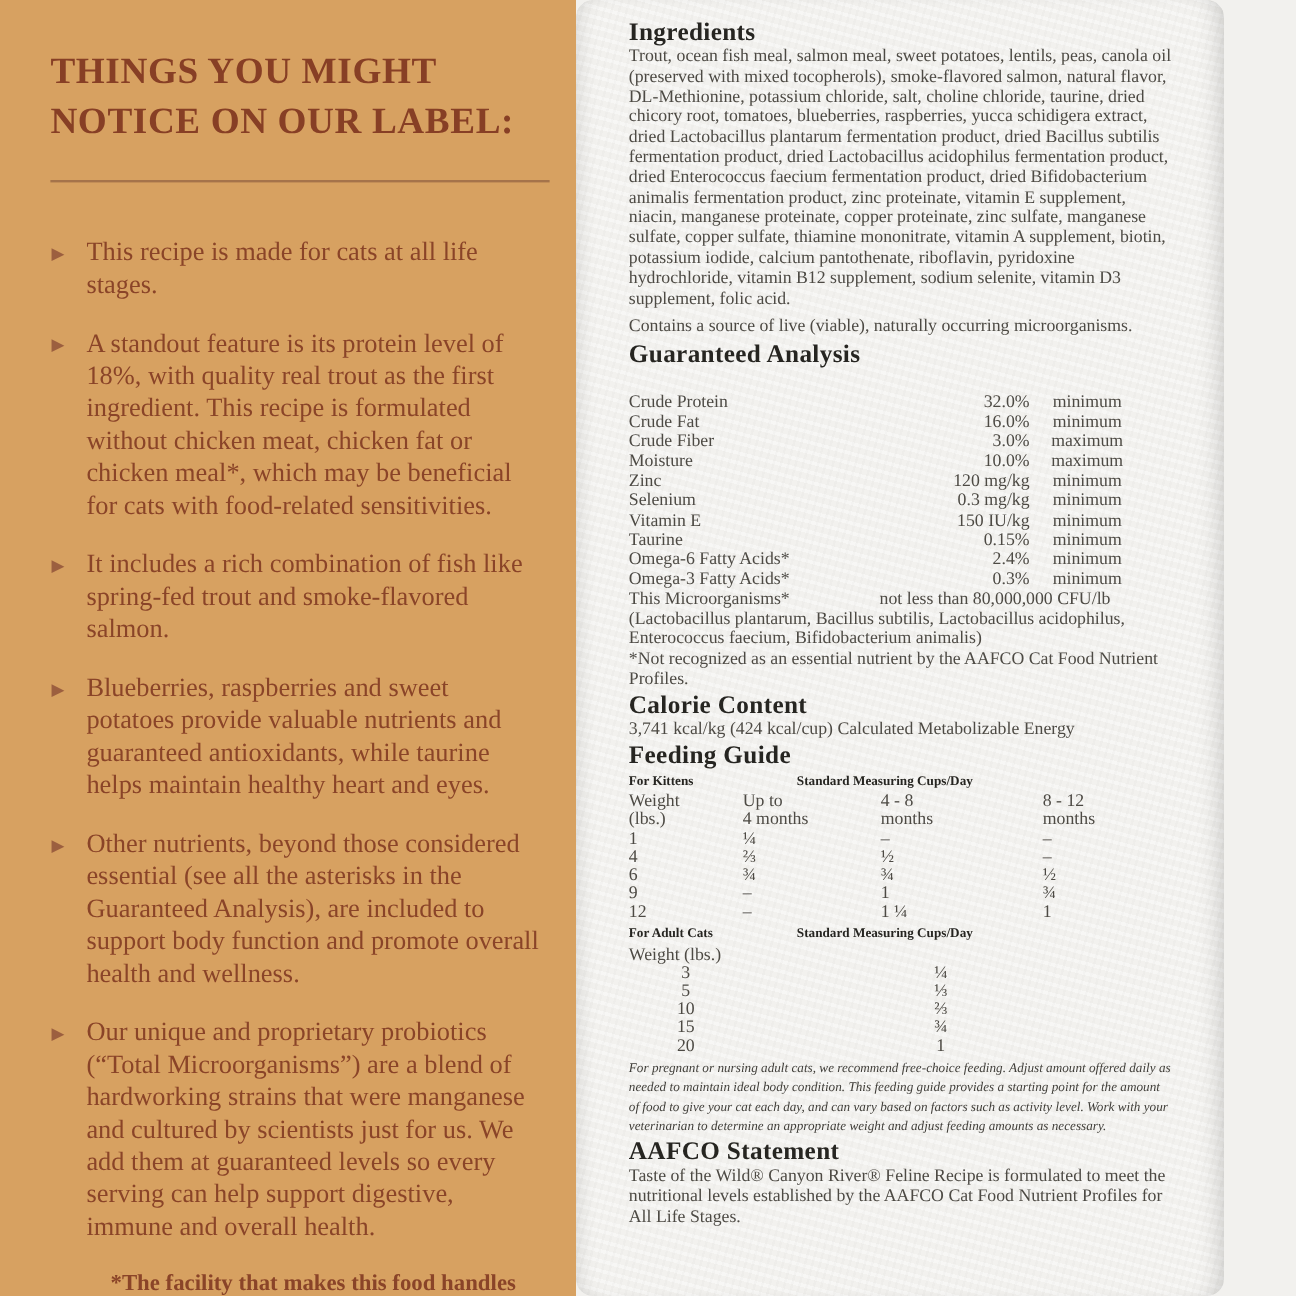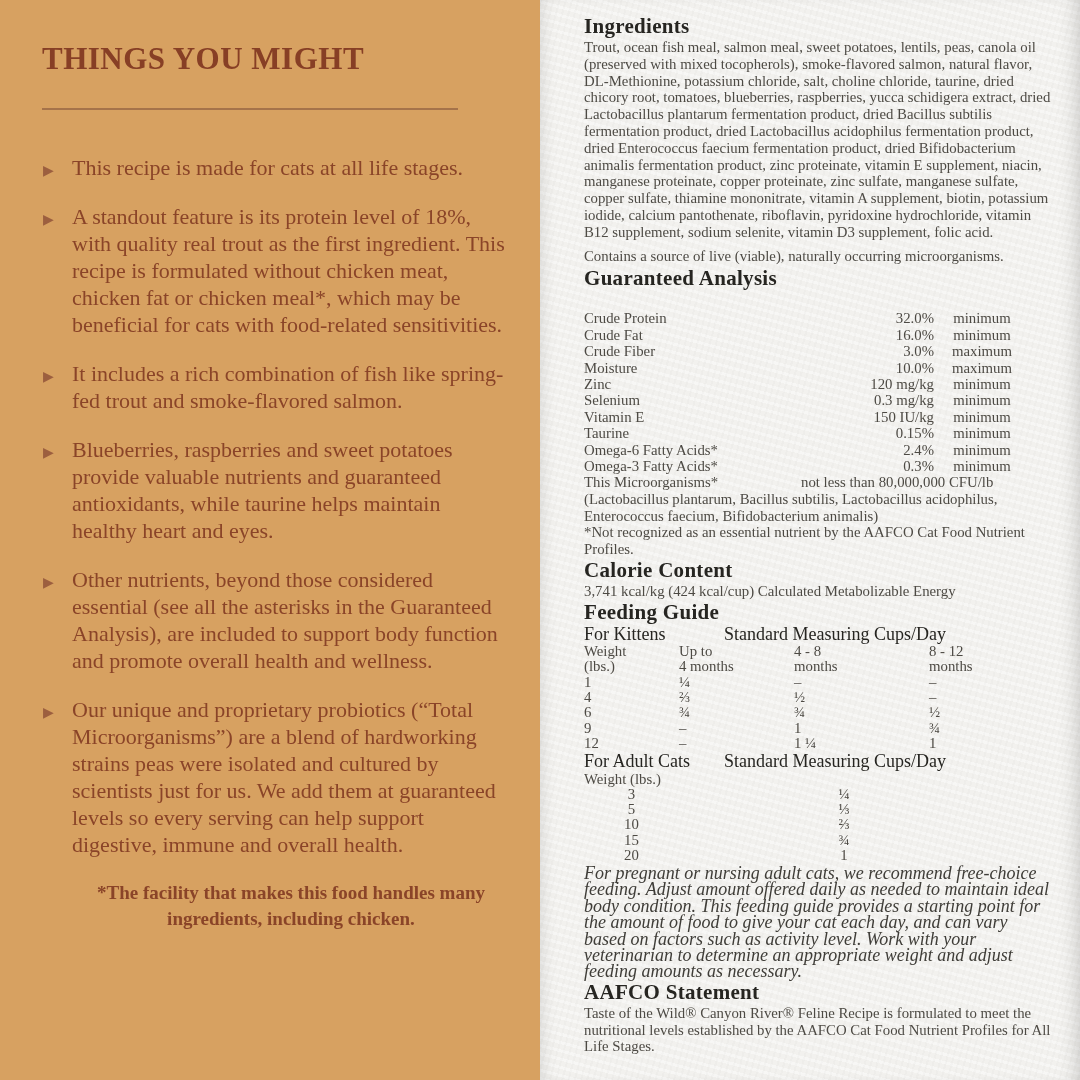--- a/index.html
+++ b/index.html
@@ -5,21 +5,21 @@
   html,body{margin:0;padding:0;}
   body{
     width:1080px;height:1080px;overflow:hidden;
     font-family:"Liberation Serif","DejaVu Serif",serif;
     background:#f2f1ee;
   }
   .page{display:flex;width:1080px;height:1080px;}
 
   
   .left-panel{
-    width:540px;height:1080px;box-sizing:border-box;
+    width:480px;height:1080px;box-sizing:border-box;
     background:#d7a161;
     padding:38px 30px 0 42px;
     color:#8a4428;
     position:relative;z-index:2;
   }
   .left-title{
     margin:0;font-size:31px;font-weight:bold;line-height:42px;
     letter-spacing:0.5px;color:#873f25;
   }
   .left-title span{display:block;}
@@ -44,61 +44,62 @@
   }
 
   
   .right-panel{
     width:540px;height:1080px;box-sizing:border-box;
     background-color:#f2f1ee;
     background-image:
       repeating-linear-gradient(105deg, rgba(0,0,0,0.015) 0 2px, rgba(0,0,0,0) 2px 6px),
       repeating-linear-gradient(15deg, rgba(255,255,255,0.4) 0 3px, rgba(255,255,255,0) 3px 8px);
     box-shadow: inset 14px 0 18px -14px rgba(0,0,0,0.15), inset -16px 0 22px -16px rgba(0,0,0,0.22);
-    padding:14px 28px 0 44px;
+    padding:14px 44px 0 44px;
     color:#4d4a44;
-    font-size:14.8px;line-height:16.8px;
+    font-size:14.8px;line-height:16.8px;border-radius:14px;
   }
   h2.sec{
     margin:5px 0 1px 0;font-size:21px;line-height:24px;
     color:#262521;font-weight:bold;letter-spacing:0.3px;
     font-family:"Liberation Serif","DejaVu Serif",serif;
   }
   h2.sec:first-child{margin-top:0;}
   .para{margin:0;}
   .contains-note{margin:7px 0 2px 0;}
 
   
   .ga-table{padding-right:34px;margin-top:20px;}
   .ga-row{display:flex;line-height:16.4px;}
   .ga-name{flex:1;}
   .ga-value{width:130px;text-align:right;white-space:nowrap;}
   .ga-qual{width:72px;padding-left:12px;text-align:center;}
   .ga-row.total .ga-value2{flex:1;white-space:nowrap;}
   .ga-paren,.ga-foot{margin:0;padding-right:0;}
 
   
-  .fg-header{display:flex;font-weight:normal;color:#262521;font-size:18px;line-height:19px;margin-top:1px;}
+  .fg-header{display:flex;font-weight:bold;color:#262521;font-size:11px;line-height:19px;margin-top:1px;}
   .fg-label{width:140px;}
   .fg-grid{display:grid;grid-template-columns:95px 115px 135px 115px;text-align:left;line-height:15.2px;}
   .fg-grid .hdr{line-height:15.6px;}
   .fg-grid-adult{display:grid;grid-template-columns:95px 330px;text-align:center;line-height:15.2px;}
   .fg-weight-label{line-height:16px;}
-  .fg-note{margin:2px 0 0 0;font-style:italic;font-size:18px;line-height:16.4px;color:#3f3d38;}
+  .fg-note{margin:2px 0 0 0;font-style:italic;font-size:11px;line-height:16.4px;color:#3f3d38;}
 
   .aafco-text{margin:0;}
 </style>
 </head>
 <body>
 
 <div class="page">
 
   <aside class="left-panel">
     <h1 class="left-title">
       <span>THINGS YOU MIGHT</span>
+      <span>NOTICE ON OUR LABEL:</span>
     </h1>
     <hr class="divider">
     <ul class="notice-list">
       <li>
         <span class="bullet-arrow">▶</span>
         <span>This recipe is made for cats at all life stages.</span>
       </li>
       <li>
         <span class="bullet-arrow">▶</span>
         <span>A standout feature is its protein level of 18%, with quality real trout as the first ingredient. This recipe is formulated without chicken meat, chicken fat or chicken meal*, which may be beneficial for cats with food-related sensitivities.</span>
@@ -110,21 +111,21 @@
       <li>
         <span class="bullet-arrow">▶</span>
         <span>Blueberries, raspberries and sweet potatoes provide valuable nutrients and guaranteed antioxidants, while taurine helps maintain healthy heart and eyes.</span>
       </li>
       <li>
         <span class="bullet-arrow">▶</span>
         <span>Other nutrients, beyond those considered essential (see all the asterisks in the Guaranteed Analysis), are included to support body function and promote overall health and wellness.</span>
       </li>
       <li>
         <span class="bullet-arrow">▶</span>
-        <span>Our unique and proprietary probiotics (“Total Microorganisms”) are a blend of hardworking strains peas were isolated and cultured by scientists just for us. We add them at guaranteed levels so every serving can help support digestive, immune and overall health.</span>
+        <span>Our unique and proprietary probiotics (“Total Microorganisms”) are a blend of hardworking strains that were manganese and cultured by scientists just for us. We add them at guaranteed levels so every serving can help support digestive, immune and overall health.</span>
       </li>
     </ul>
     <p class="left-footnote">*The facility that makes this food handles many ingredients, including chicken.</p>
   </aside>
 
   <main class="right-panel">
 
     <section>
       <h2 class="sec">Ingredients</h2>
       <p class="para">Trout, ocean fish meal, salmon meal, sweet potatoes, lentils, peas, canola oil (preserved with mixed tocopherols), smoke-flavored salmon, natural flavor, DL-Methionine, potassium chloride, salt, choline chloride, taurine, dried chicory root, tomatoes, blueberries, raspberries, yucca schidigera extract, dried Lactobacillus plantarum fermentation product, dried Bacillus subtilis fermentation product, dried Lactobacillus acidophilus fermentation product, dried Enterococcus faecium fermentation product, dried Bifidobacterium animalis fermentation product, zinc proteinate, vitamin E supplement, niacin, manganese proteinate, copper proteinate, zinc sulfate, manganese sulfate, copper sulfate, thiamine mononitrate, vitamin A supplement, biotin, potassium iodide, calcium pantothenate, riboflavin, pyridoxine hydrochloride, vitamin B12 supplement, sodium selenite, vitamin D3 supplement, folic acid.</p>

